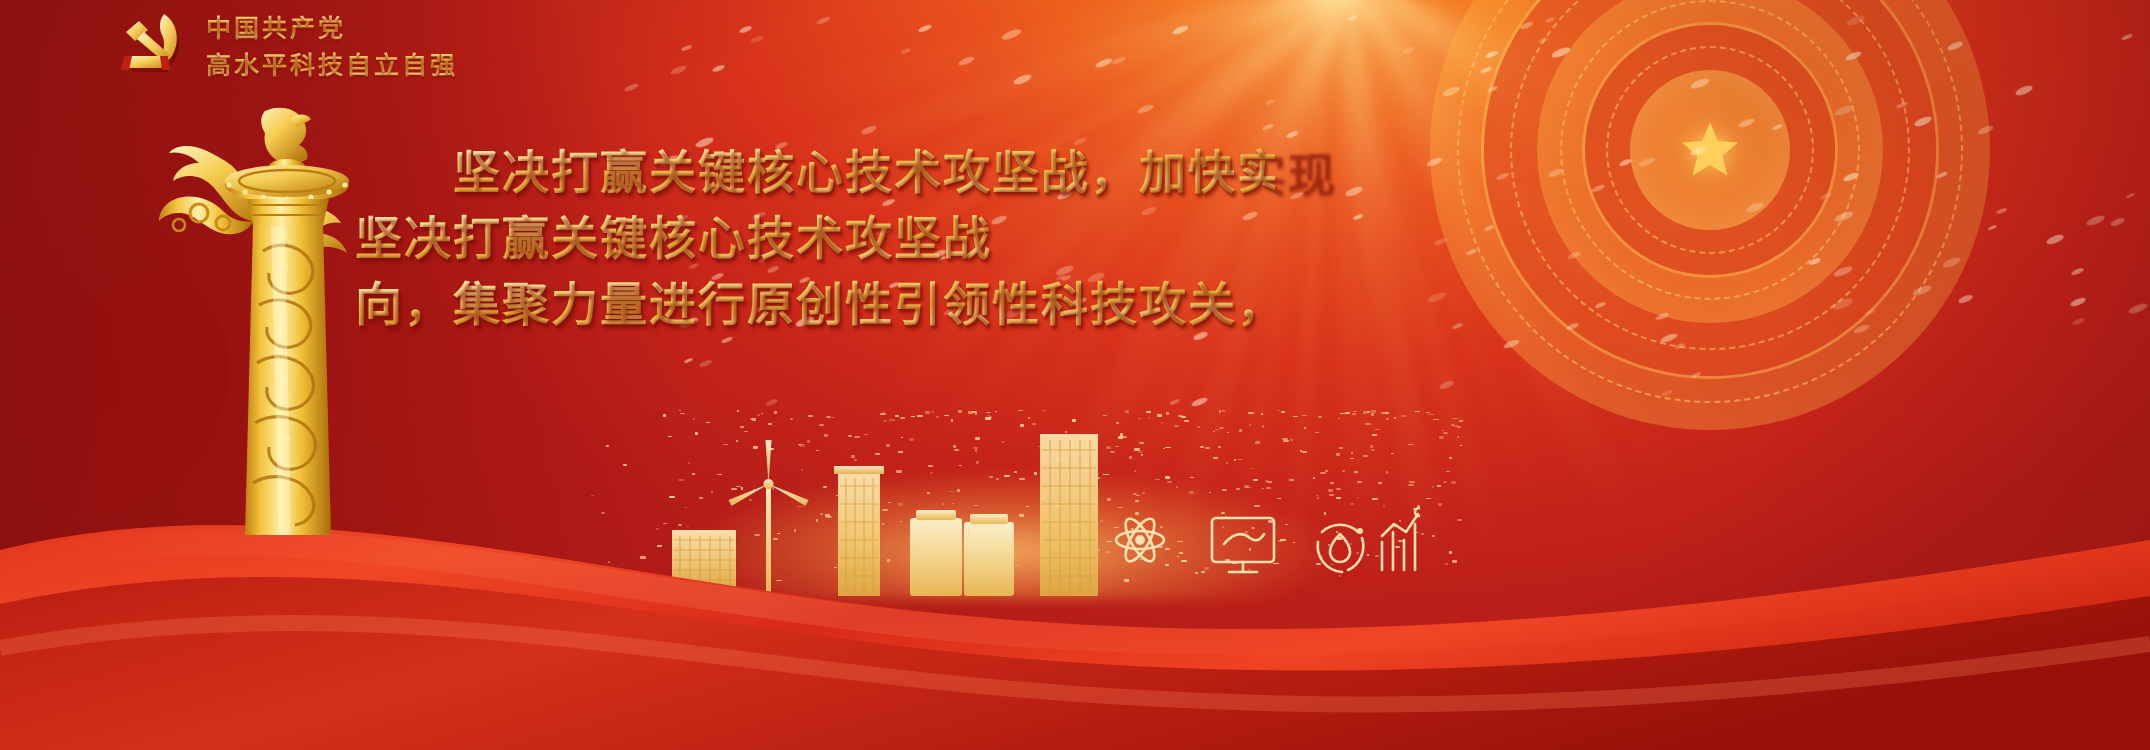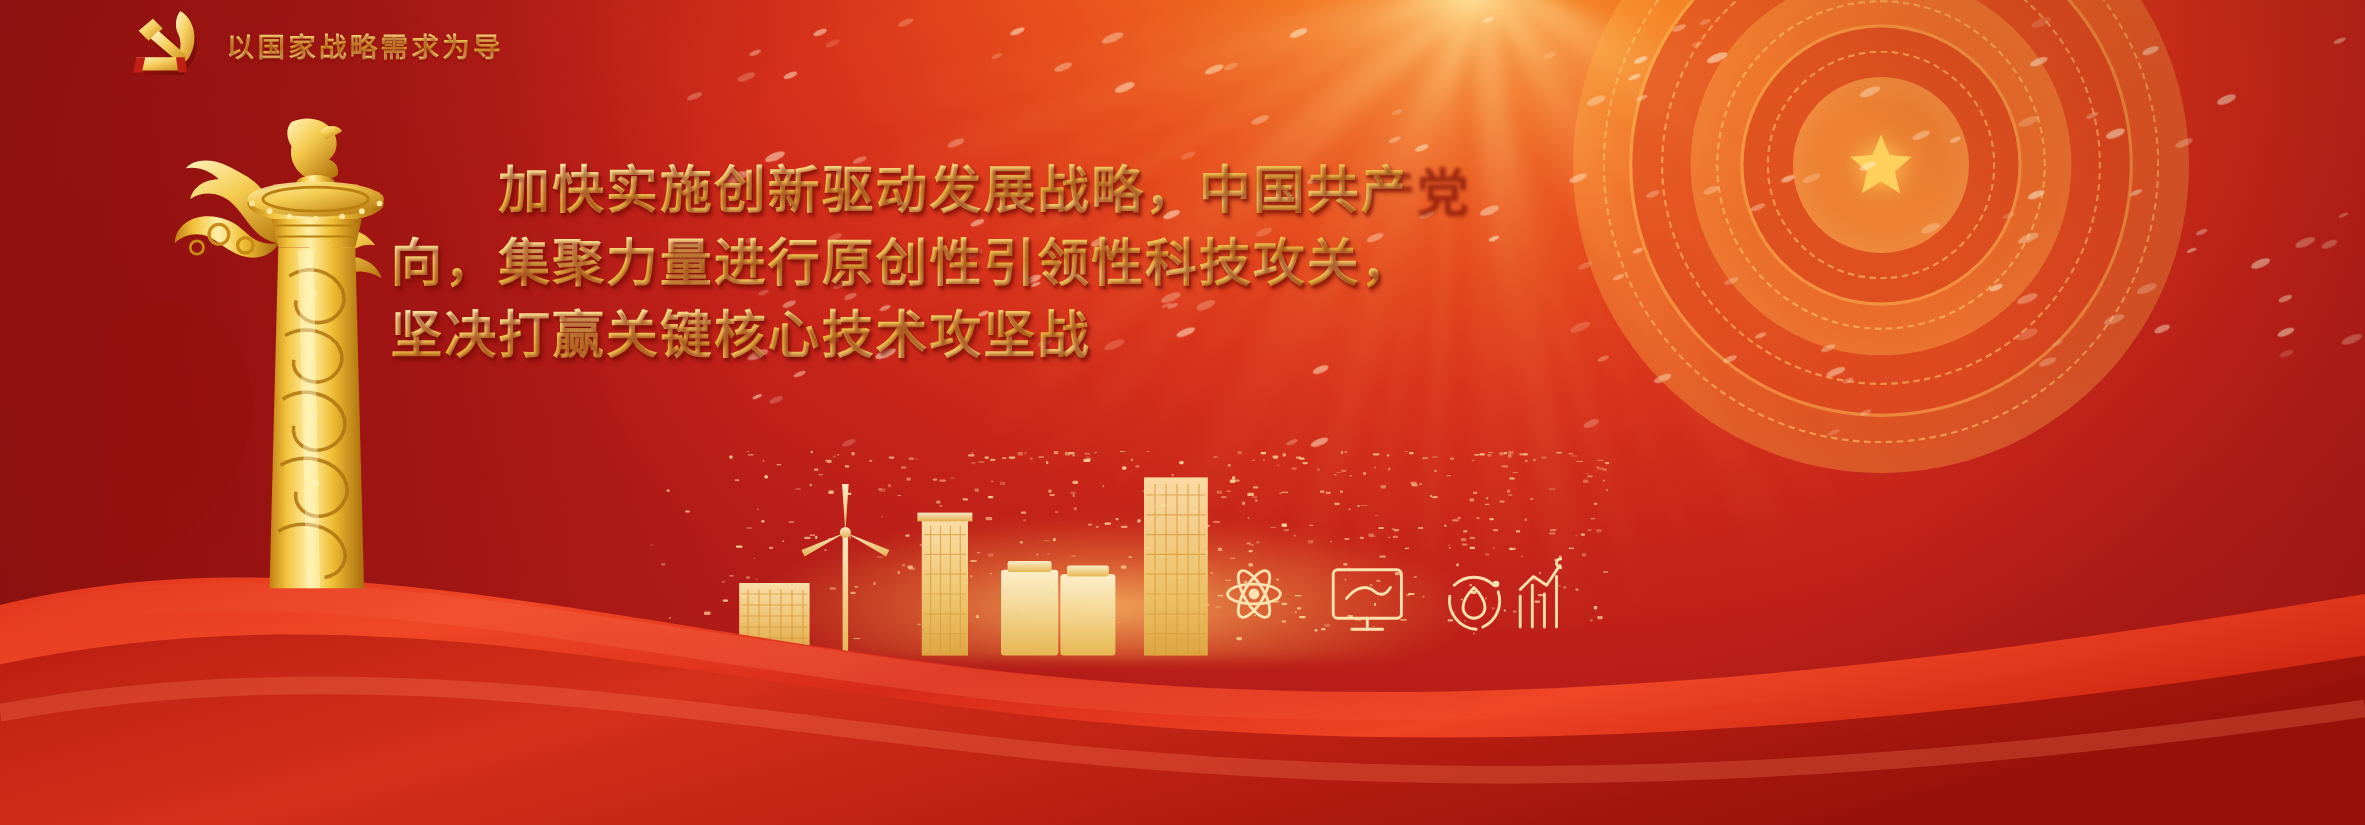--- a/index.html
+++ b/index.html
@@ -1036,24 +1036,25 @@
       <path d="M44 2 C57 10 61 29 52 44 C47 51 41 53 39 48 C44 41 46 31 42 23 C39 17 39 8 44 2 Z" fill="url(#hsG)"></path>
 
       <path d="M6 20 L19 9 L28 18 L15 29 Z" fill="url(#hsG)"></path>
       <path d="M17 27 L24 20 L50 43 L44 50 Z" fill="url(#hsG)"></path>
 
       <path d="M4 44 L48 44 L44 56 L8 56 Z" fill="url(#hsG)"></path>
       <path d="M4 44 L12 44 L9 58 L1 58 Z" fill="#c02014"></path>
       <path d="M40 44 L48 44 L50 58 L42 58 Z" fill="#c02014"></path>
     </svg>
     <div class="header-text">
-      <div class="header-line l2">以国家战略需求为导</div>
+      <div class="header-line l1">中国共产党</div>
+      <div class="header-line l2">高水平科技自立自强</div>
     </div>
   </div>
 
   <div class="slogan">
-    <div class="slogan-line indent">加快实施创新驱动发展战略，中国共产党</div>
+    <div class="slogan-line indent">坚决打赢关键核心技术攻坚战，加快实现</div>
+    <div class="slogan-line">坚决打赢关键核心技术攻坚战</div>
     <div class="slogan-line">向，集聚力量进行原创性引领性科技攻关，</div>
-    <div class="slogan-line">坚决打赢关键核心技术攻坚战</div>
   </div>
 
 
 </div>
 
 </body></html>

